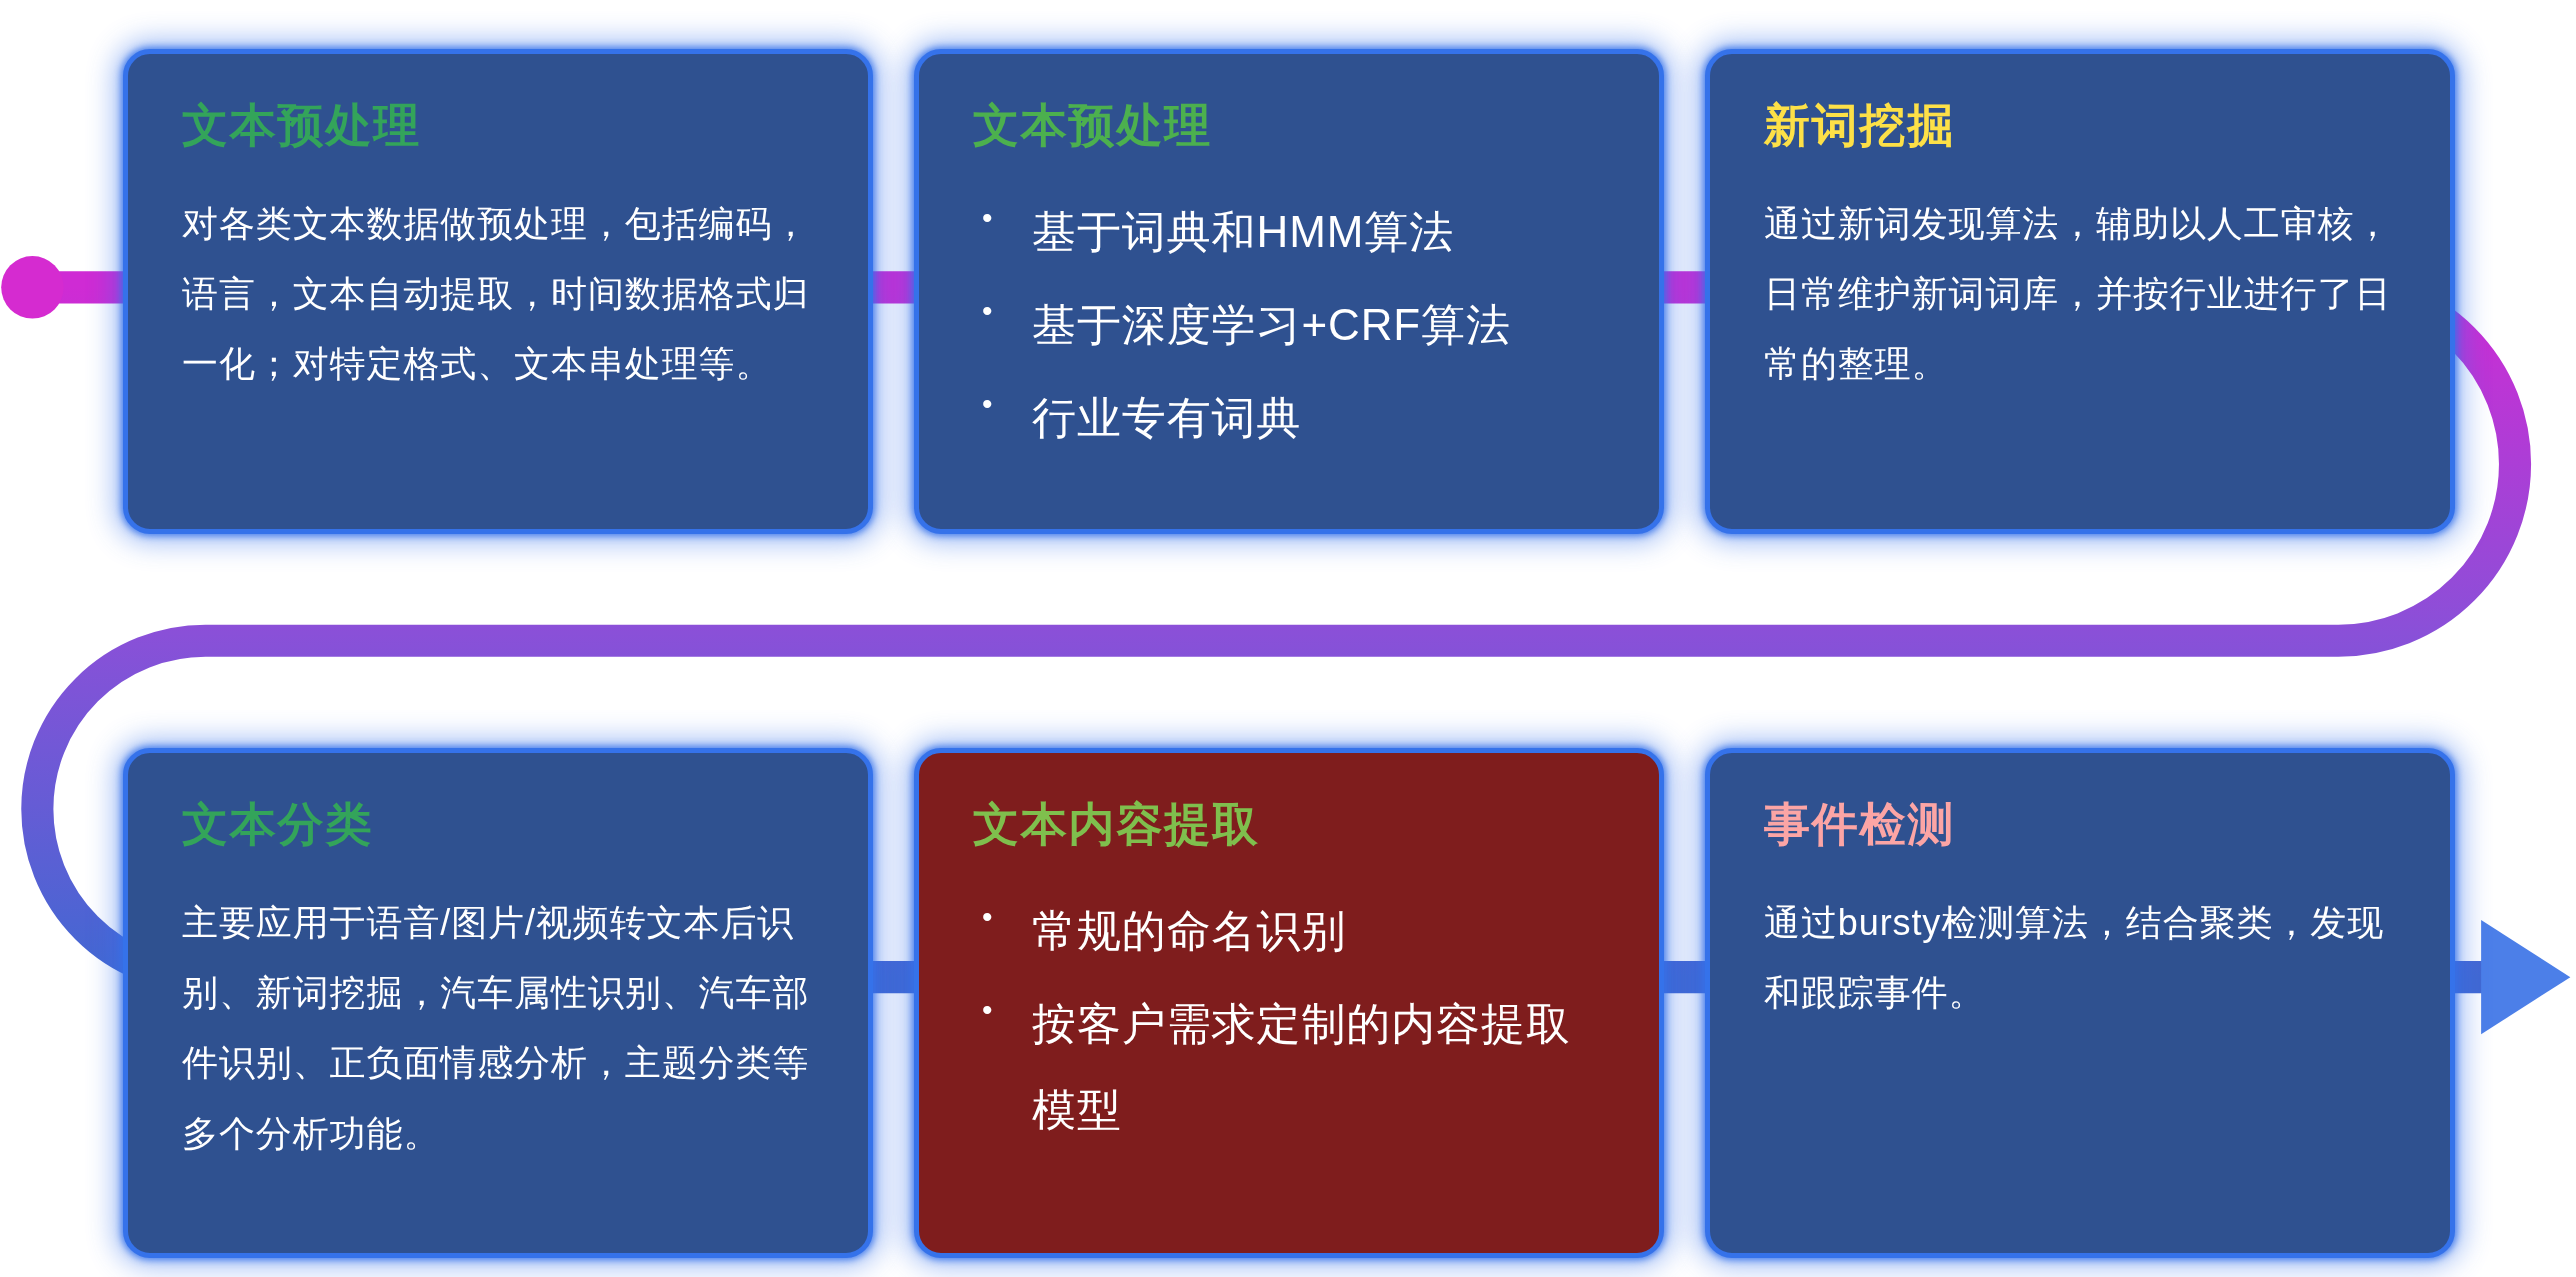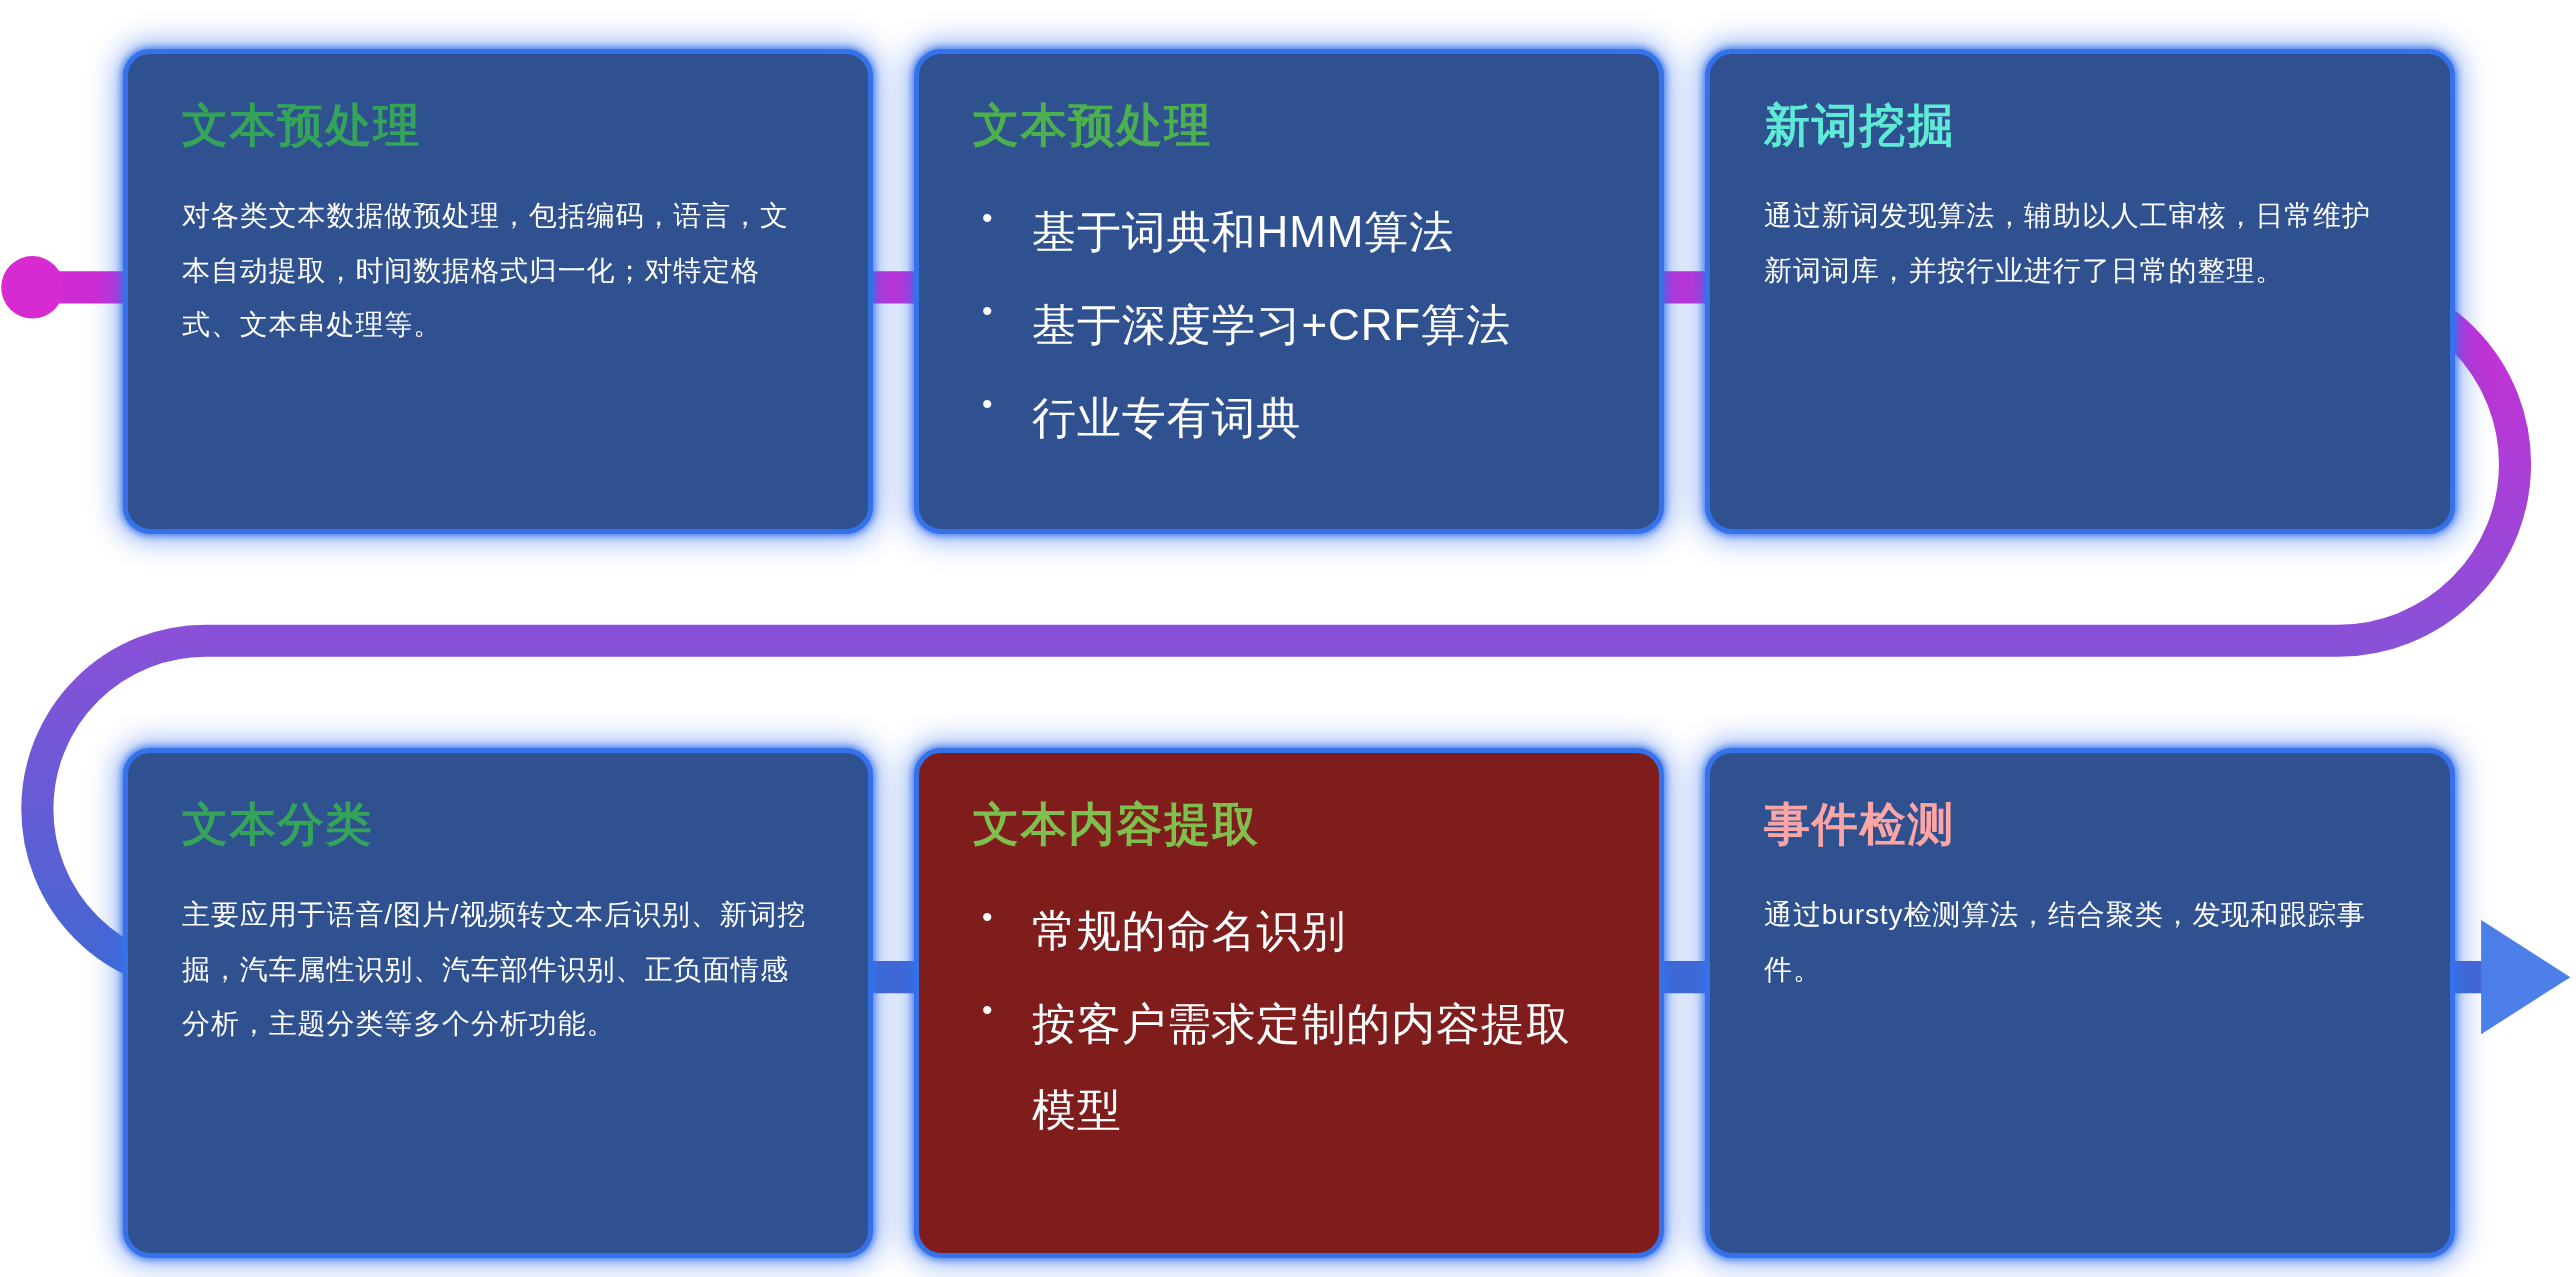--- a/index.html
+++ b/index.html
@@ -44,21 +44,21 @@
 
   .card h2 {
     font-size: 46px;
     font-weight: bold;
     letter-spacing: 1.8px;
     margin-bottom: 32px;
   }
 
   .card p {
     color: #ffffff;
-    font-size: 28px;
+    font-size: 36px;
     line-height: 1.95;
     letter-spacing: 0.9px;
   }
 
   .card ul {
     list-style: none;
     color: #ffffff;
     font-size: 44px;
   }
   .card li {
@@ -107,21 +107,21 @@
     <section class="card" style="background-color: rgb(47, 81, 144);">
       <h2 style="color: rgb(76, 176, 78);">文本预处理</h2>
       <ul>
         <li>基于词典和HMM算法</li>
         <li>基于深度学习+CRF算法</li>
         <li>行业专有词典</li>
       </ul>
     </section>
 
     <section class="card" style="background-color: rgb(47, 81, 144);">
-      <h2 style="color: #5eead4;">新词挖掘</h2>
+      <h2 style="color: #fde047;">新词挖掘</h2>
       <p>通过新词发现算法，辅助以人工审核，日常维护新词词库，并按行业进行了日常的整理。</p>
     </section>
 
   </div>
 
   <div class="row row2">
 
     <section class="card" style="background-color: rgb(47, 81, 144);">
       <h2 style="color: rgb(51, 164, 90);">文本分类</h2>
       <p>主要应用于语音/图片/视频转文本后识别、新词挖掘，汽车属性识别、汽车部件识别、正负面情感分析，主题分类等多个分析功能。</p>

